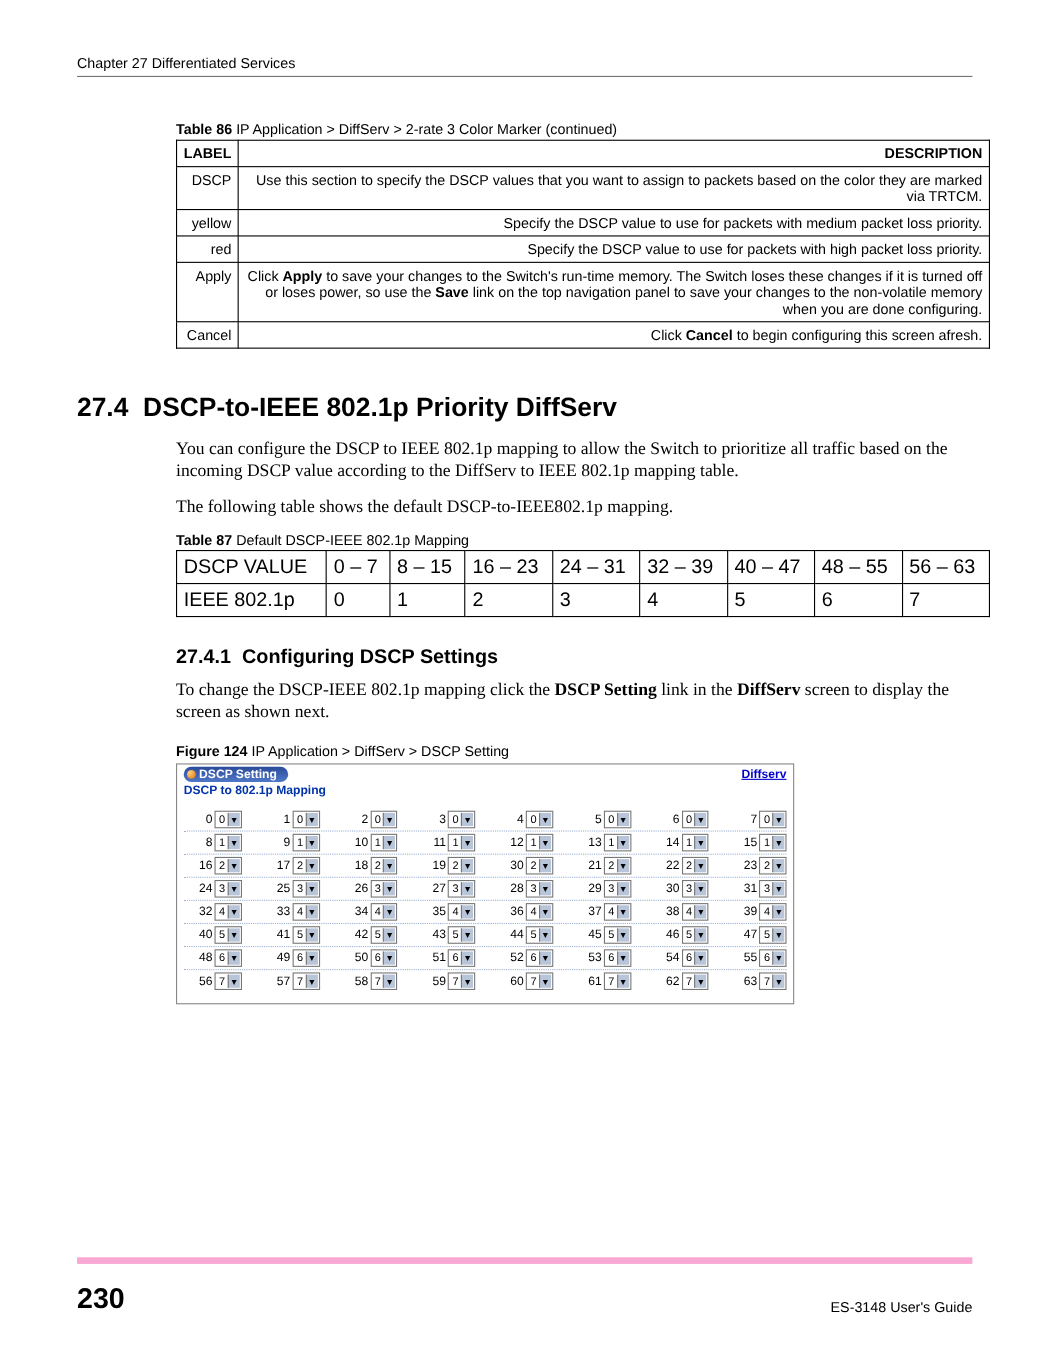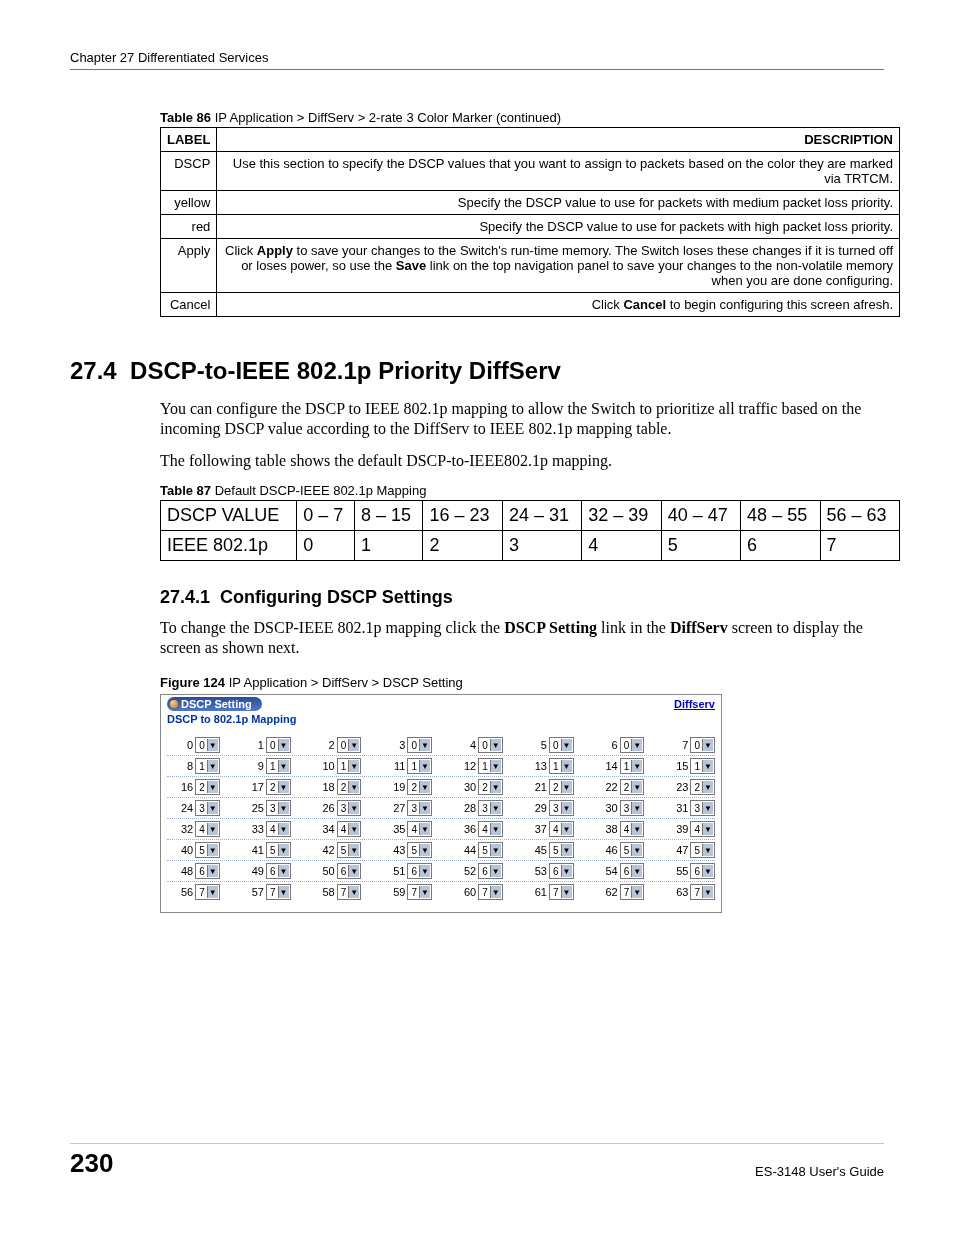--- a/index.html
+++ b/index.html
@@ -165,23 +165,23 @@
     border: 1px solid #888;
     background: #eee;
     padding: 2px 10px;
     font-size: 11px;
     margin: 0 2px;
   }
   .footer {
     display: flex;
     justify-content: space-between;
     align-items: flex-end;
-    border-top: 1px solid #f9a8d4;
+    border-top: 6px solid #f9a8d4;
     margin-top: 230px;
-    padding-top: 4px;
+    padding-top: 16px;
   }
   .page-num {
     font-family: Arial, Helvetica, sans-serif;
     font-size: 26px;
     font-weight: bold;
   }
   .guide {
     font-family: Arial, Helvetica, sans-serif;
     font-size: 13px;
   }

